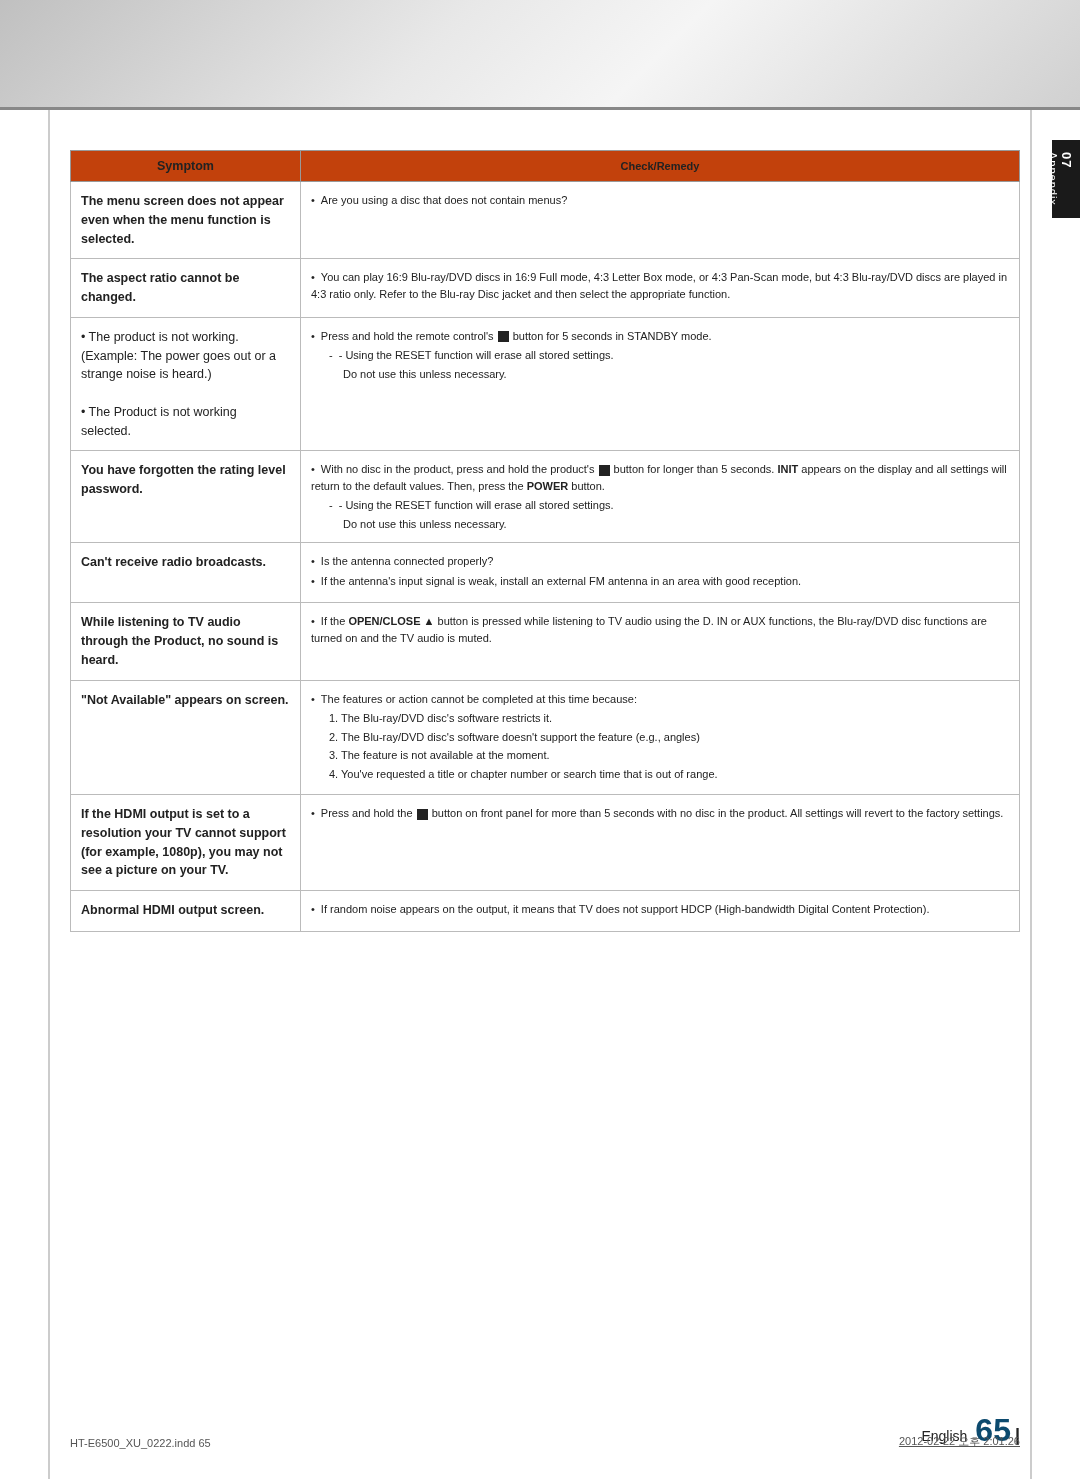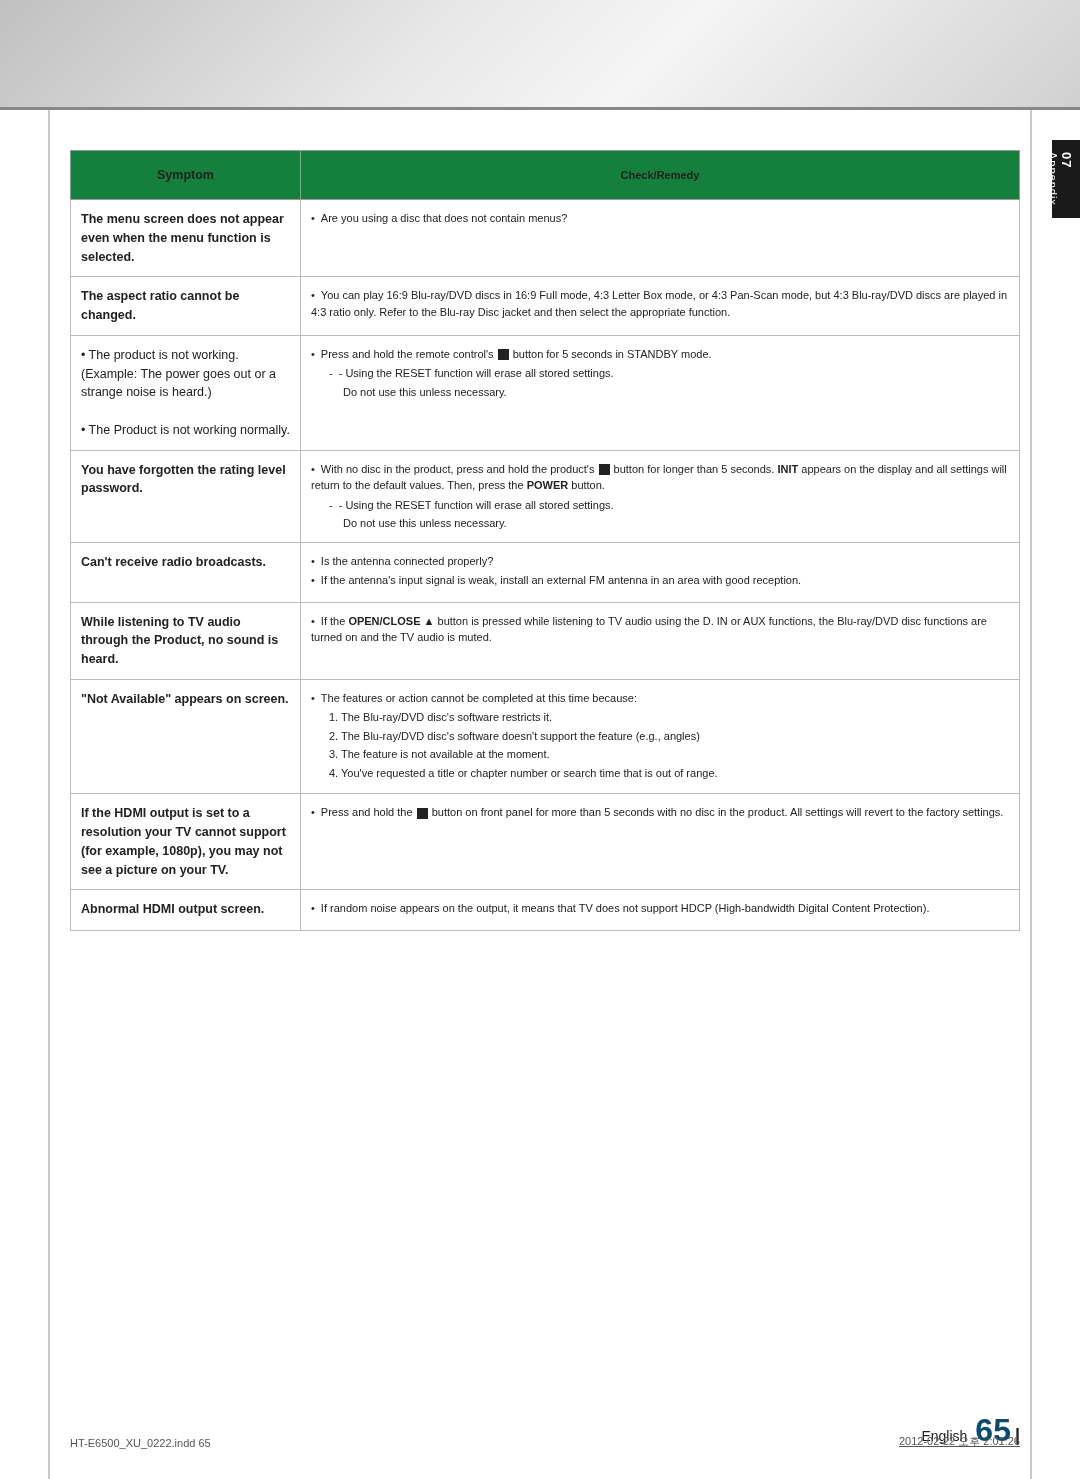--- a/index.html
+++ b/index.html
@@ -62,24 +62,24 @@
 
     
     .troubleshoot-table {
       width: 100%;
       border-collapse: collapse;
       border: 1px solid #999;
       margin-top: 10px;
     }
 
     .troubleshoot-table th {
-      background: #15803d;
+      background: #c2410c;
       font-size: 13px;
       font-weight: bold;
-      padding: 17px 14px;
+      padding: 8px 14px;
       border: 1px solid #999;
       text-align: center;
     }
 
     .troubleshoot-table td {
       border: 1px solid #bbb;
       padding: 10px 10px;
       vertical-align: top;
       line-height: 1.5;
     }
@@ -226,21 +226,21 @@
           <ul class="bullet-list">
             <li>You can play 16:9 Blu-ray/DVD discs in 16:9 Full mode, 4:3 Letter Box mode, or 4:3 Pan-Scan mode, but 4:3 Blu-ray/DVD discs are played in 4:3 ratio only. Refer to the Blu-ray Disc jacket and then select the appropriate function.</li>
           </ul>
         </td>
       </tr>
 
       <tr>
         <td class="symptom-col">
           <div>• The product is not working. (Example: The power goes out or a strange noise is heard.)</div>
           <br>
-          <div>• The Product is not working normally.</div>
+          <div>• The Product is not working selected.</div>
         </td>
         <td class="remedy-col">
           <ul class="bullet-list">
             <li>Press and hold the remote control's <span class="sq-icon"></span> button for 5 seconds in STANDBY mode.</li>
           </ul>
           <div class="sub-item">- Using the RESET function will erase all stored settings.</div>
           <div style="padding-left:32px;">Do not use this unless necessary.</div>
         </td>
       </tr>
 

